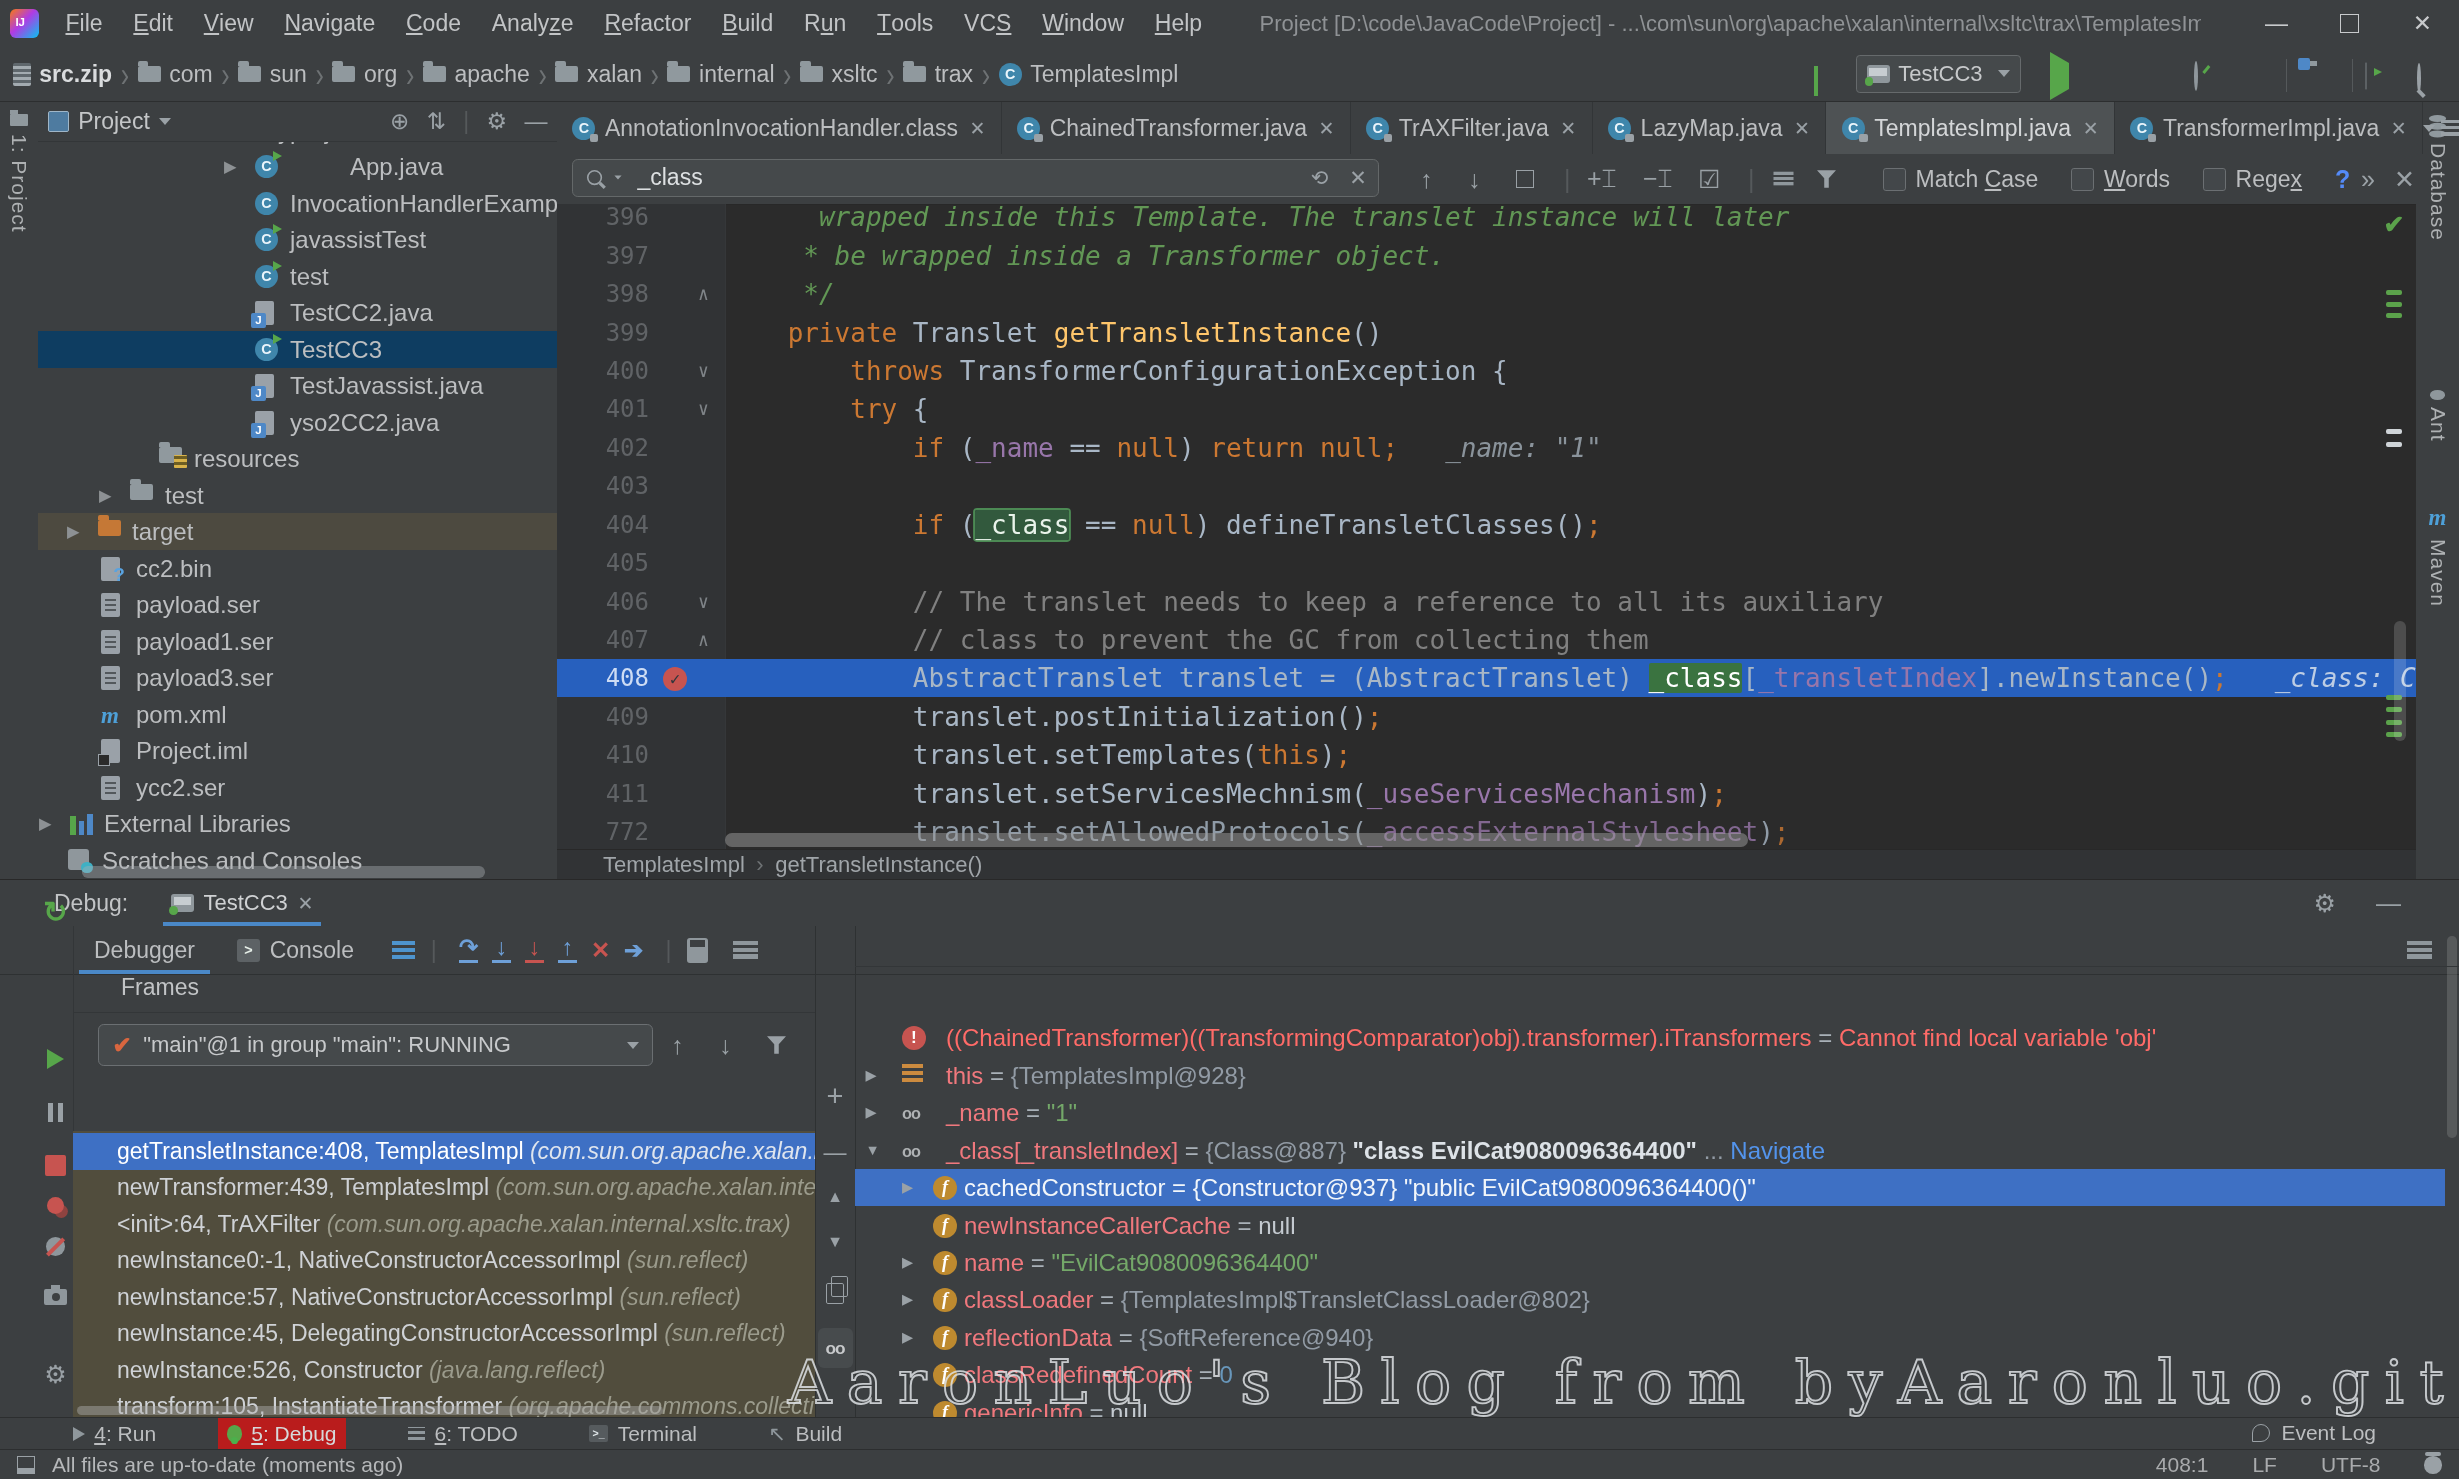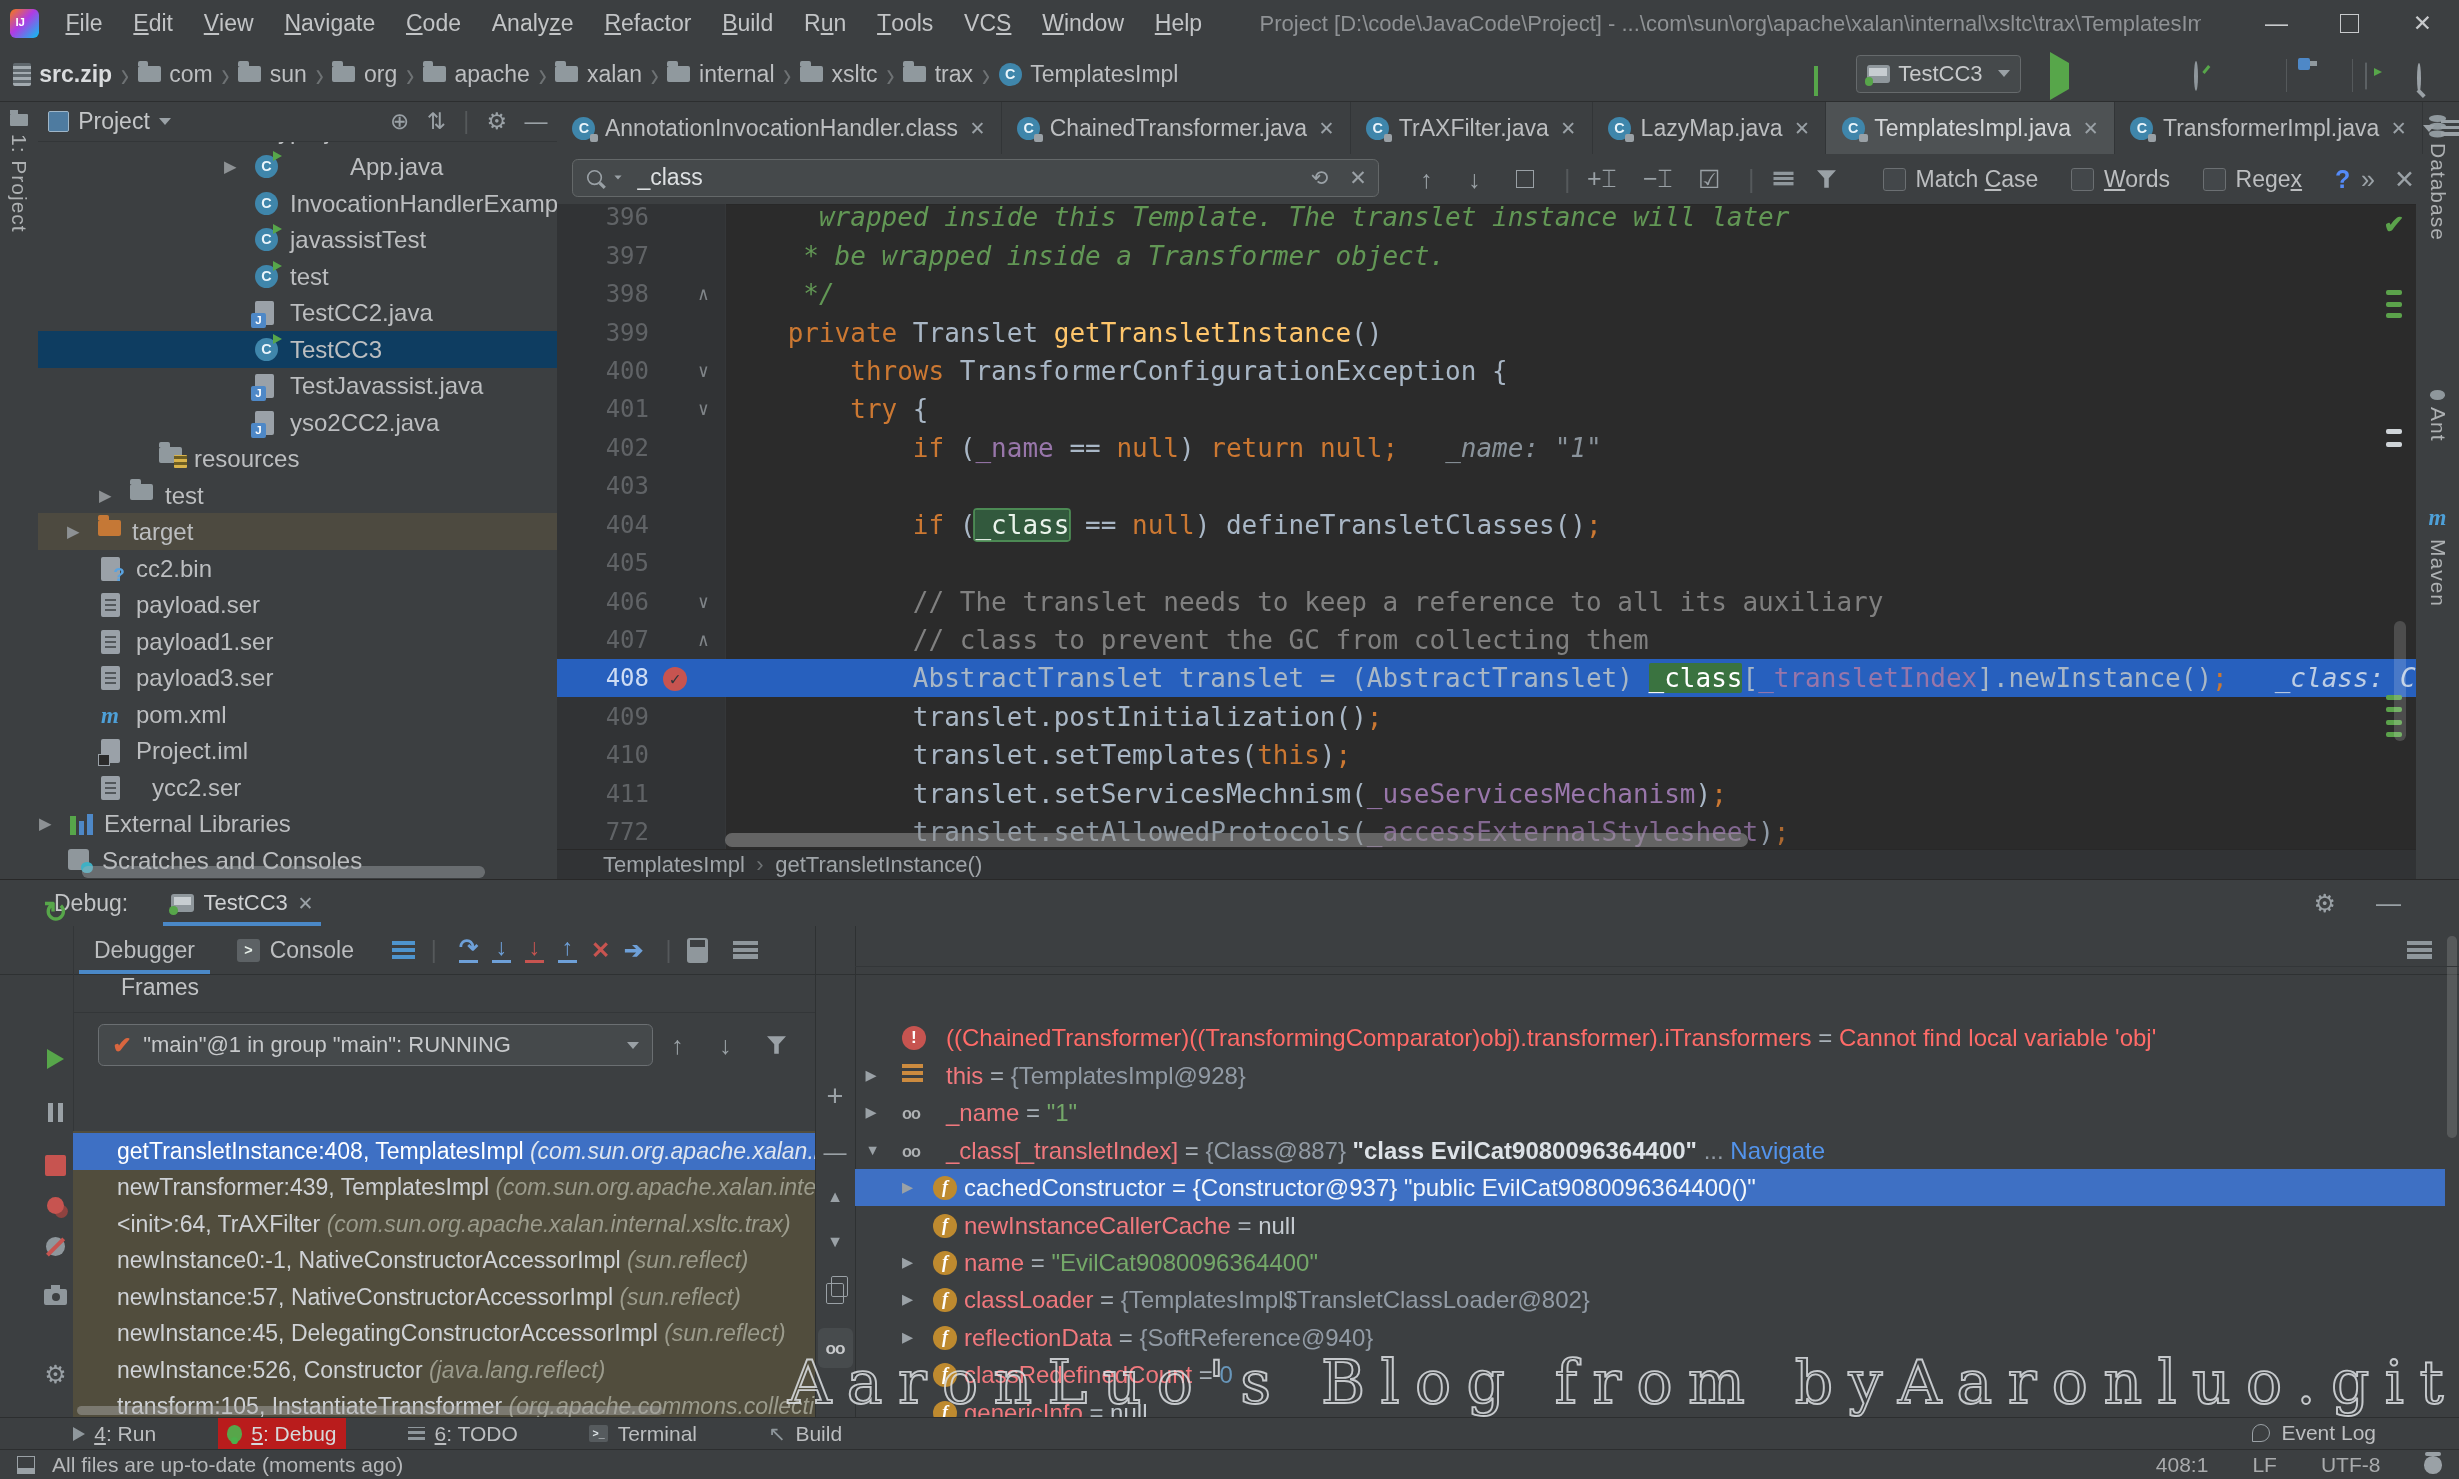--- a/index.html
+++ b/index.html
@@ -435,21 +435,21 @@
         <div class="trow" style="top: 594px;">
           <span class="ic-m tico" style="left: 63px; position: absolute;">m</span>
           <span class="lbl" style="left: 98px;">pom.xml</span>
         </div>
         <div class="trow" style="top: 630px;">
           <span class="iciml tico" style="left: 63px; position: absolute;"></span>
           <span class="lbl" style="left: 98px;">Project.iml</span>
         </div>
         <div class="trow" style="top: 667px;">
           <span class="icser tico" style="left: 63px; position: absolute;"></span>
-          <span class="lbl" style="left: 114px;">ycc2.ser</span>
+          <span class="lbl" style="left: 98px;">ycc2.ser</span>
         </div>
         <div class="trow" style="top: 703px;">
           <span class="arr" style="left: 1px;">▶</span>
           <span class="icext tico" style="left: 32px; position: absolute;">
             <i></i>
             <i></i>
             <i></i>
           </span>
           <span class="lbl" style="left: 66px;">External Libraries</span>
         </div>

